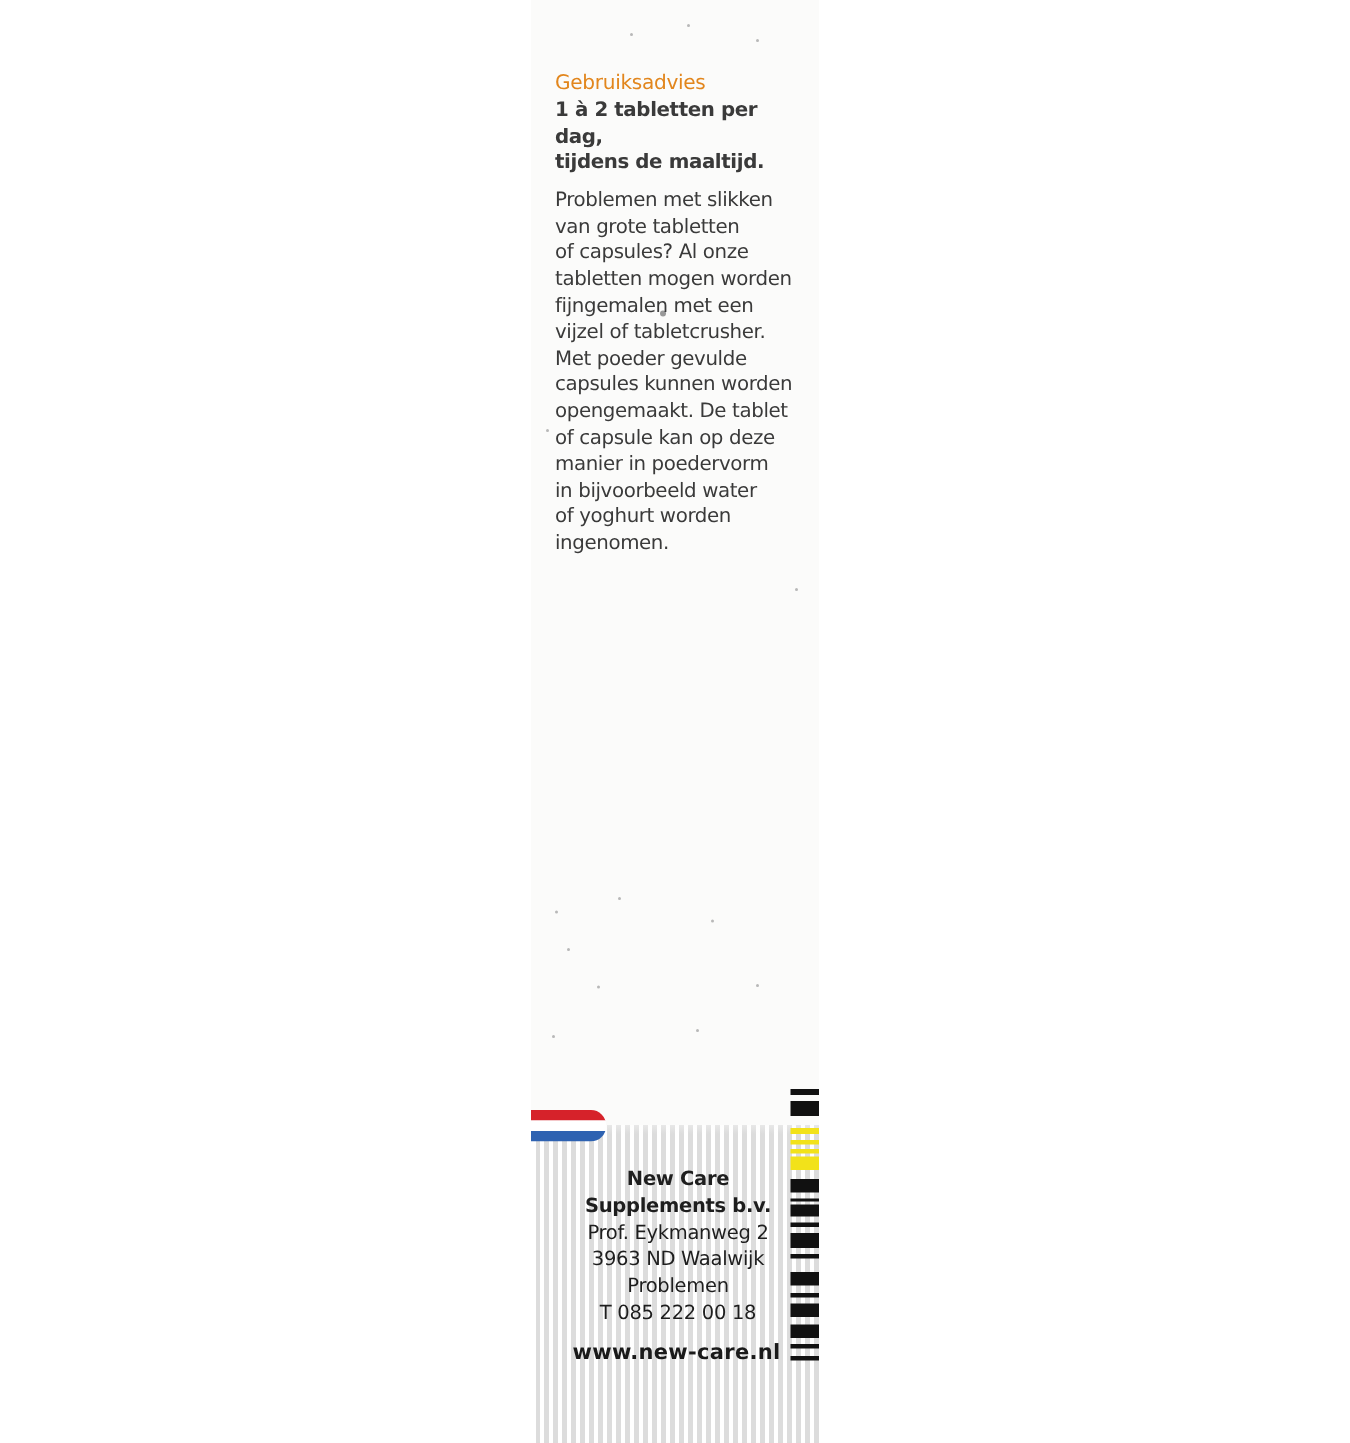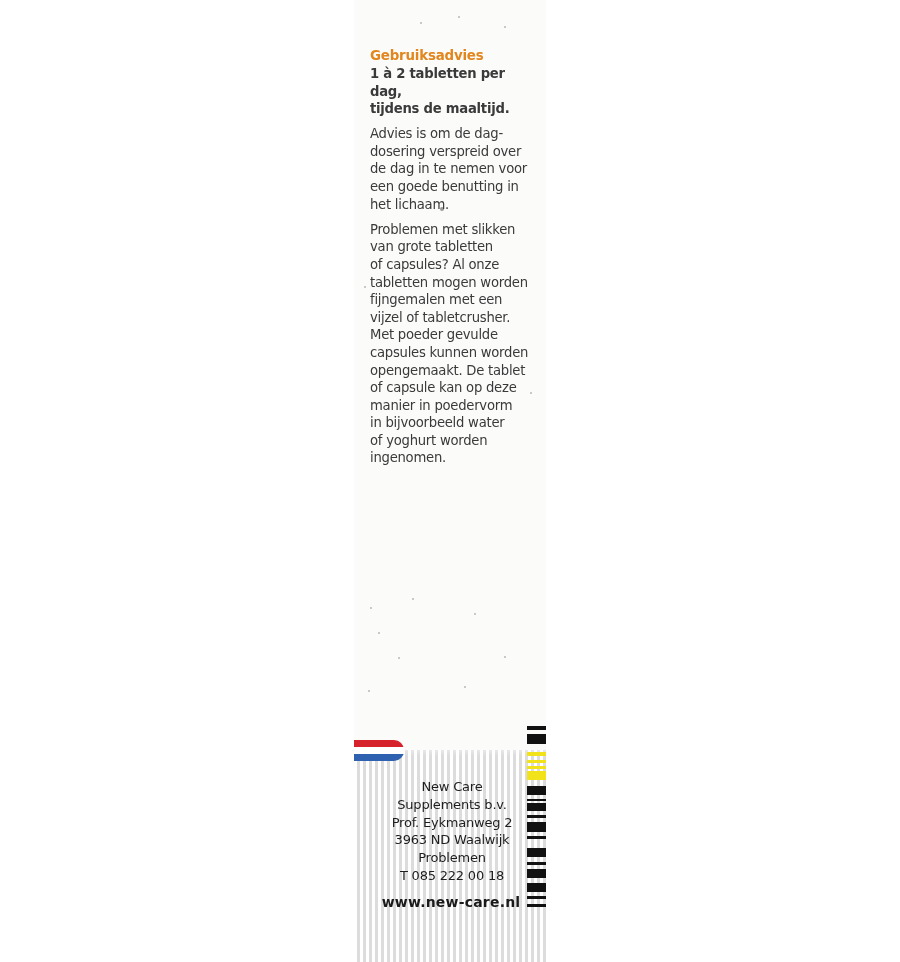--- a/index.html
+++ b/index.html
@@ -21,21 +21,21 @@
     position: absolute;
     left: 370px; top: 47px;
     width: 165px;
     color: #3a3a3a;
     font-size: 13.2px;
     line-height: 17.6px;
     letter-spacing: -0.25px;
   }
   .heading {
     color: #e2861d;
-    font-weight: bold;
+    font-weight: normal;
     font-size: 13.4px;
     line-height: 18px;
     letter-spacing: -0.2px;
   }
   .para { margin: 0 0 7.5px 0; white-space: pre-line; }
   .para.first { margin-bottom: 7.5px; font-weight: bold; }
 
   .stripes {
     position: absolute;
     left: 354px; top: 750px;
@@ -63,21 +63,21 @@
   .address {
     position: absolute;
     left: 384px; top: 778px;
     width: 136px;
     text-align: center;
     color: #1e1e1e;
     font-size: 13px;
     line-height: 17.8px;
     letter-spacing: -0.2px;
   }
-  .address .bold { font-weight: normal; }
+  .address .bold { font-weight: bold; }
   .website {
     position: absolute;
     left: 380px; top: 894px;
     width: 142px;
     text-align: center;
     color: #1a1a1a;
     font-weight: bold;
     font-size: 14px;
     letter-spacing: 0.2px;
   }
@@ -105,25 +105,20 @@
   <span class="speck" style="left:44px;top:657px"></span>
   <span class="speck" style="left:150px;top:656px"></span>
   <span class="speck" style="left:110px;top:686px"></span>
   <span class="speck" style="left:14px;top:690px"></span>
 </div>
 
 <div class="content">
   <div class="heading">Gebruiksadvies</div>
   <p class="para first">1 à 2 tabletten per dag,
 tijdens de maaltijd.</p>
-  <p class="para">Advies is om de dag-
-dosering verspreid over
-de dag in te nemen voor
-een goede benutting in
-het lichaam.</p>
   <p class="para">Problemen met slikken
 van grote tabletten
 of capsules? Al onze
 tabletten mogen worden
 fijngemalen met een
 vijzel of tabletcrusher.
 Met poeder gevulde
 capsules kunnen worden
 opengemaakt. De tablet
 of capsule kan op deze

